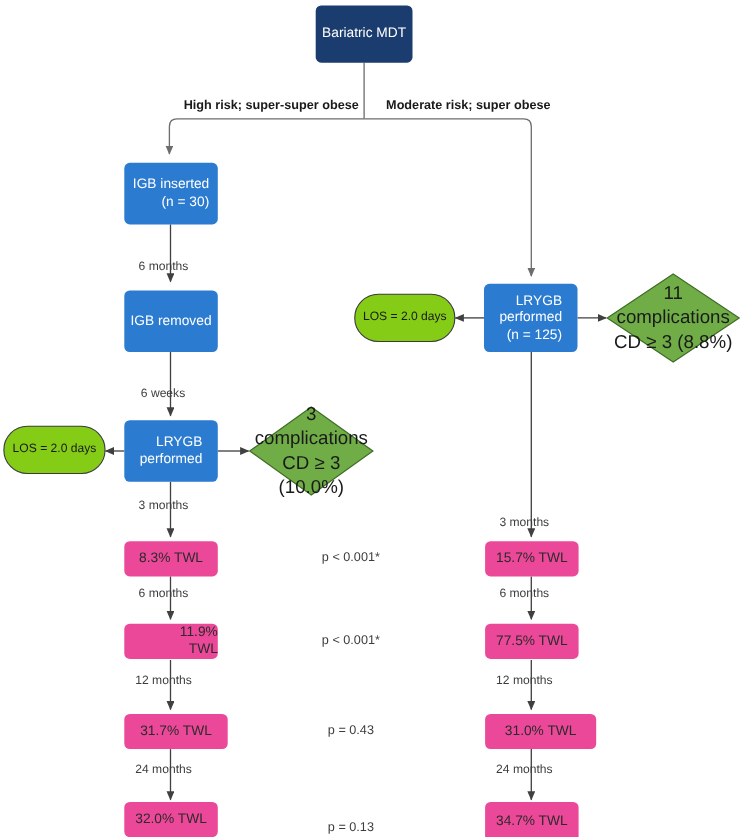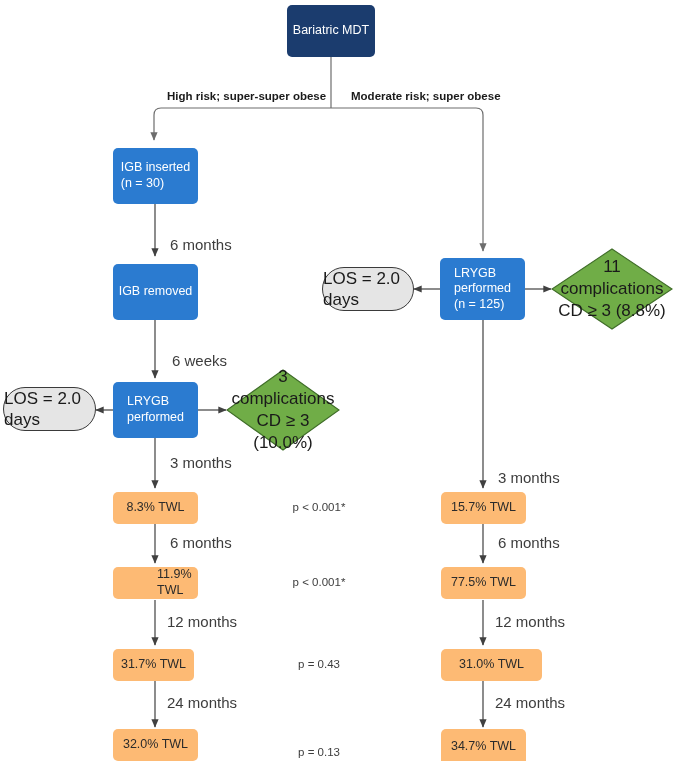--- a/index.html
+++ b/index.html
@@ -16,47 +16,47 @@
     height: 761px;
     background: #ffffff;
     overflow: hidden;
   }
   .node {
     position: absolute;
     box-sizing: border-box;
     display: flex;
     align-items: center;
     justify-content: center;
-    text-align: left;
+    text-align: right;
     line-height: 1.25;
   }
   .node-root {
     background: #1b3c6e;
     color: #ffffff;
     border-radius: 5px;
     font-size: 12.5px;
   }
   .node-blue {
     background: #2b7bd0;
     color: #ffffff;
     border-radius: 5px;
     font-size: 12.5px;
   }
   .node-lightblue {
-    background: #fdba74;
+    background: #ec4899;
     color: #2b2b2b;
     border-radius: 5px;
     font-size: 12.5px;
   }
   .node-orange {
-    background: #e5e5e5;
+    background: #84cc16;
     color: #1a1a1a;
     border: 1.2px solid #3a3a3a;
     border-radius: 22px;
-    font-size: 17px;
+    font-size: 11px;
   }
   .diamond-wrap {
     position: absolute;
   }
   .diamond-shape {
     position: absolute;
     inset: 0;
   }
   .diamond-label {
     position: absolute;
@@ -65,24 +65,23 @@
     align-items: center;
     justify-content: center;
     text-align: center;
     font-size: 17px;
     color: #1a1a1a;
     line-height: 1.3;
     pointer-events: none;
   }
   .edge-label {
     position: absolute;
-    font-size: 15px;
+    font-size: 11px;
     color: #3d3d3d;
     white-space: nowrap;
-    margin-left: 44px;
   }
   .branch-label {
     position: absolute;
     font-size: 11.5px;
     font-weight: bold;
     color: #1a1a1a;
     white-space: nowrap;
   }
   .pval {
     position: absolute;
@@ -159,21 +158,21 @@
     <svg class="diamond-shape" viewBox="0 0 114 82">
       <polygon points="57,1 113,41 57,81 1,41" fill="#70ad47" stroke="#3f6d28" stroke-width="1.1"></polygon>
     </svg>
     <div class="diamond-label ml">3
 complications
 CD ≥ 3 (10.0%)</div>
   </div>
 
   <div class="node node-lightblue" style="left:113px; top:492px; width:85px; height:32px;">8.3% TWL</div>
   <div class="node node-lightblue" style="left:113px; top:567px; width:85px; height:32px;padding-left:44px;">11.9% TWL</div>
-  <div class="node node-lightblue" style="left:113px; top:649px; width:81px; height:32px;">31.7% TWL</div>
+  <div class="node node-lightblue" style="left:113px; top:649px; width:94px; height:32px;">31.7% TWL</div>
   <div class="node node-lightblue" style="left:113px; top:729px; width:85px; height:32px;">32.0% TWL</div>
 
   <div class="edge-label" style="left:126px; top:236px;">6 months</div>
   <div class="edge-label" style="left:128px; top:352px;">6 weeks</div>
   <div class="edge-label" style="left:126px; top:454px;">3 months</div>
   <div class="edge-label" style="left:126px; top:534px;">6 months</div>
   <div class="edge-label" style="left:123px; top:613px;">12 months</div>
   <div class="edge-label" style="left:123px; top:694px;">24 months</div>
 
   <div class="node node-blue ml" style="left:440px; top:258px; width:85px; height:62px;">LRYGB

